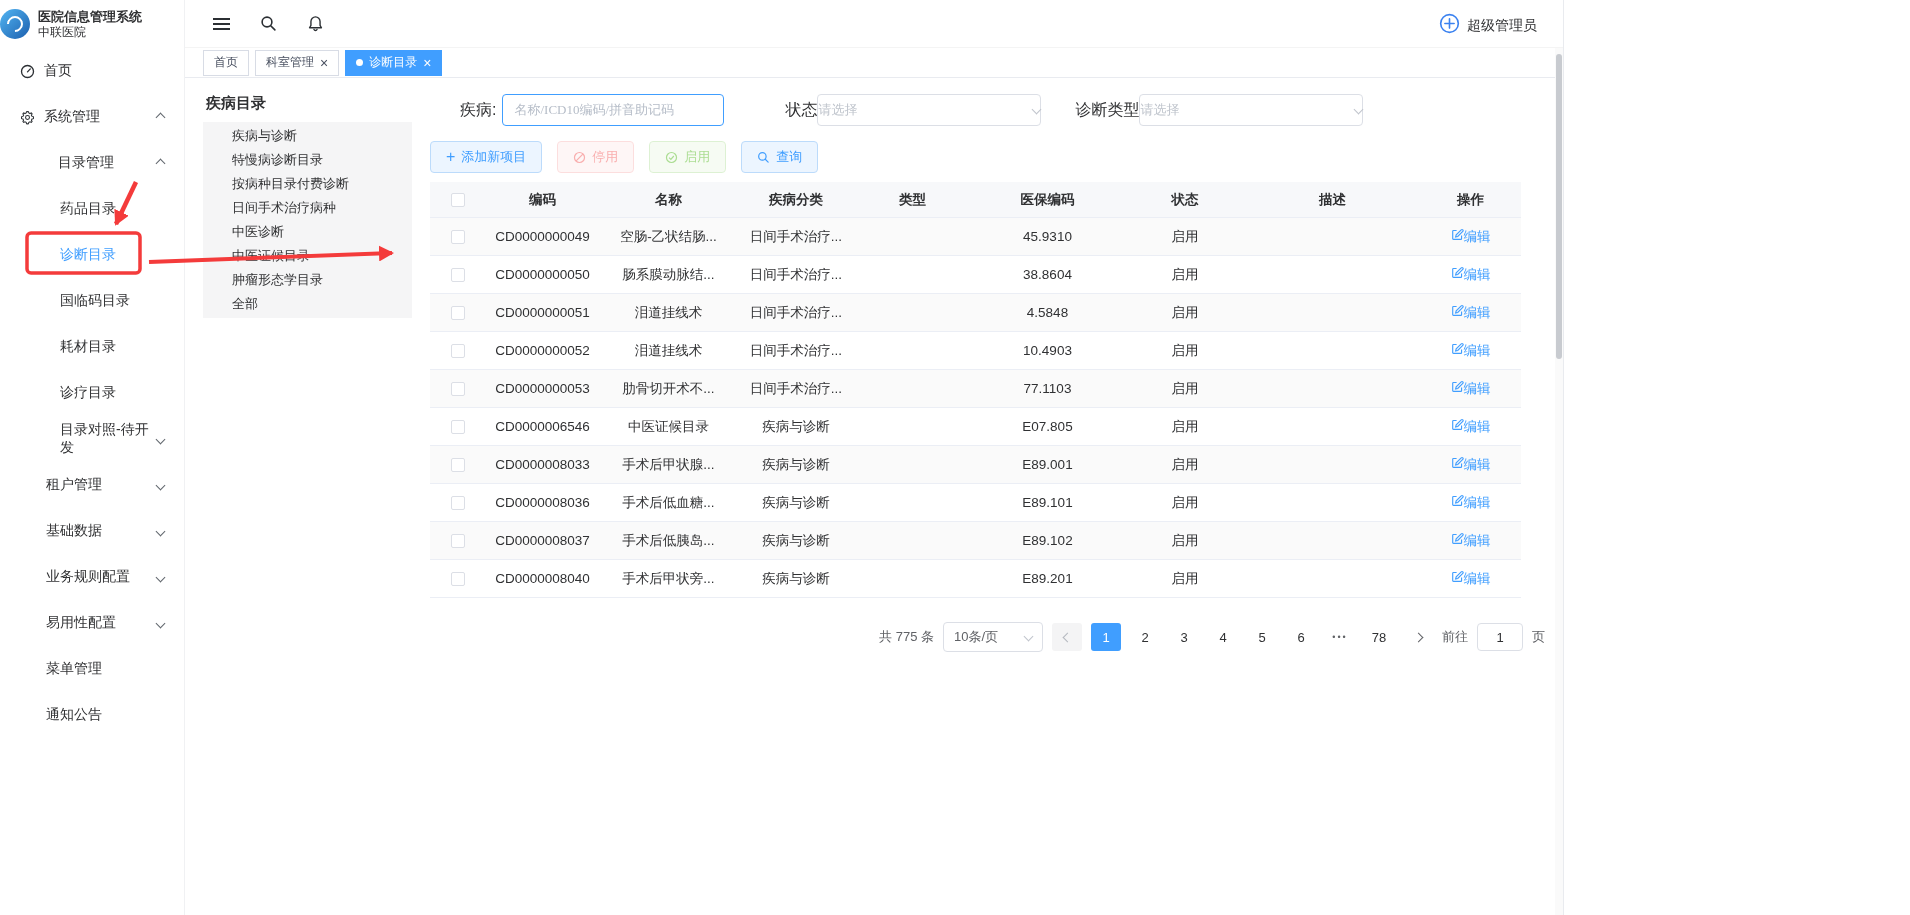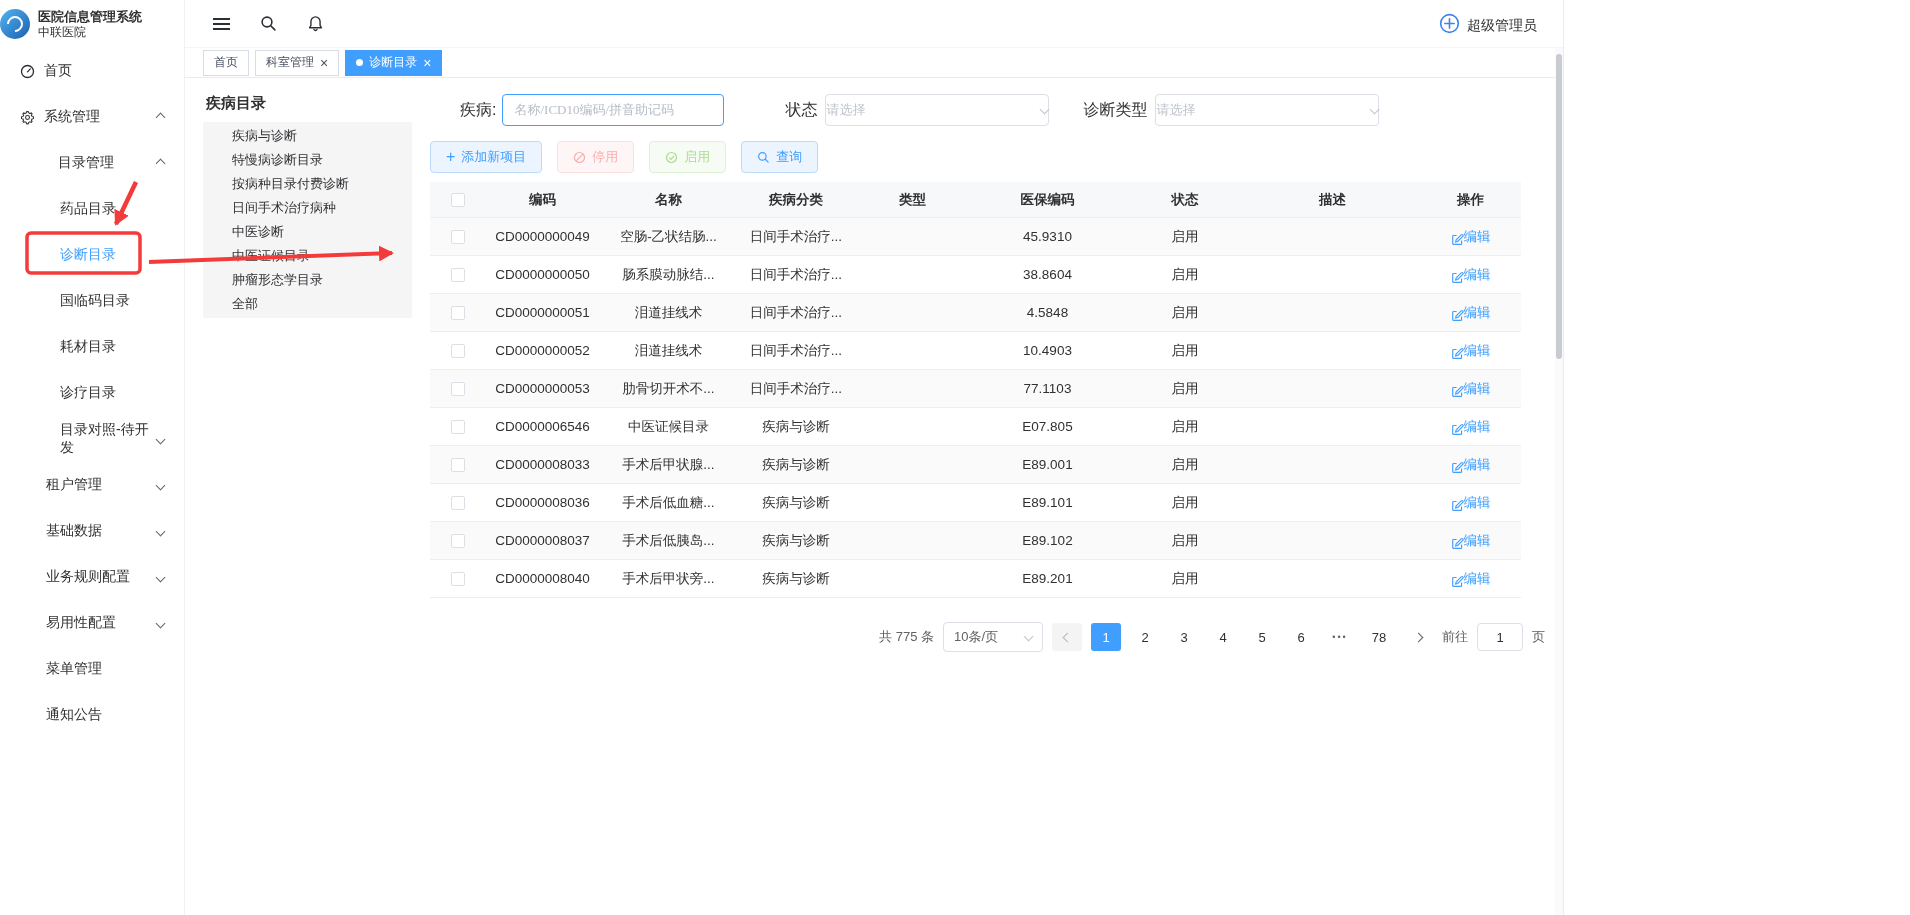--- a/index.html
+++ b/index.html
@@ -54,41 +54,41 @@
 
   
   .work{width:1091px;margin-left:18px;flex:none}
   .filters{display:flex;align-items:center;height:32px}
   .f-label{font-weight:400;font-size:16px;white-space:nowrap}
   .ml0{margin-left:30px}
   .ml1{margin-left:61px}
   .ml2{margin-left:34px}
   .inp{width:222px;height:32px;border:1px solid #409eff;border-radius:4px;margin-left:6px;padding:0 11px;font-size:13px;color:#303133;outline:none;font-family:Liberation Serif, serif}
   .inp::placeholder{color:#b6bdc8}
-  .sel{width:224px;height:32px;border:1px solid #dcdfe6;border-radius:4px;margin-left:8px;display:flex;align-items:center;justify-content:space-between;padding:0 0;color:#bfc4cc;font-size:13px;background:#fff;cursor:pointer}
+  .sel{width:224px;height:32px;border:1px solid #dcdfe6;border-radius:4px;display:flex;align-items:center;justify-content:space-between;padding:0 0;color:#bfc4cc;font-size:13px;background:#fff;cursor:pointer}
   .sel .chev{border-color:#c0c4cc;margin-bottom:2px}
 
   .toolbar{display:flex;align-items:center;gap:15px;margin-top:15px}
   .btn{height:32px;border-radius:4px;display:inline-flex;align-items:center;gap:6px;padding:0 15px;font-size:13px;cursor:pointer;border:1px solid transparent;font-family:inherit;white-space:nowrap}
   .btn-add,.btn-query{color:#409eff;background:#ecf5ff;border-color:#bcdbfb}
   .btn-stop{color:#f56c6c;background:#fef0f0;border-color:#fbc4c4;opacity:.55}
   .btn-enable{color:#67c23a;background:#f0f9eb;border-color:#c2e7b0;opacity:.55}
   .plus{font-size:16px;font-weight:400;line-height:1}
 
   
   .tbl{margin-top:9px;font-size:13.5px}
   .tr{display:flex;border-bottom:1px solid #ebeef5;background:#fff}
   .tr.odd{background:#fafafa}
   .tr.th{background:#f7f8fa;font-weight:700}
   .td{display:flex;align-items:center;justify-content:center;height:37px;overflow:hidden;white-space:nowrap}
   .th .td{height:35px}
   .c0{width:55px}.c1{width:115px}.c2{width:137px}.c3{width:118px}.c4{width:115px}
   .c5{width:155px}.c6{width:120px}.c7{width:175px}.c8{width:101px}
   .cb{width:14px;height:14px;border:1px solid #dcdfe6;border-radius:2px;background:#fff;display:inline-block;cursor:pointer}
-  .edit{display:inline-flex;align-items:flex-end;color:#409eff;cursor:pointer}
+  .edit{display:inline-flex;align-items:flex-start;color:#409eff;cursor:pointer}
 
   
   .pager{display:flex;align-items:center;justify-content:flex-end;gap:9px;margin-top:24px;margin-right:-24px;font-size:13px;color:#606266}
   .psize{width:100px;height:30px;border:1px solid #dcdfe6;border-radius:4px;display:flex;align-items:center;justify-content:space-between;padding:4px 10px;cursor:pointer;background:#fff;color:#606266}
   .psize .chev{border-color:#c0c4cc;margin-bottom:2px}
   .pbtn{min-width:30px;height:28px;display:inline-flex;align-items:center;justify-content:center;background:transparent;border:none;font-size:13px;color:#303133;cursor:pointer;border-radius:3px;font-family:inherit}
   .pbtn.prev{background:#f4f4f5;width:30px}
   .pbtn.active{background:#409eff;color:#fff}
   .pbtn.more{color:#606266;font-size:9px;letter-spacing:2px}
   .arr{width:7px;height:7px;border-right:1.4px solid;border-bottom:1.4px solid;display:inline-block}

